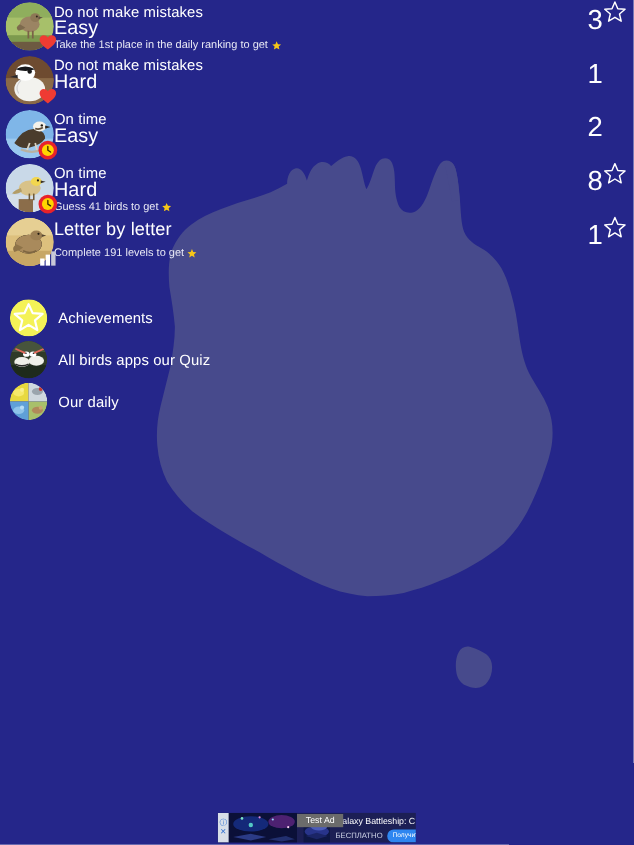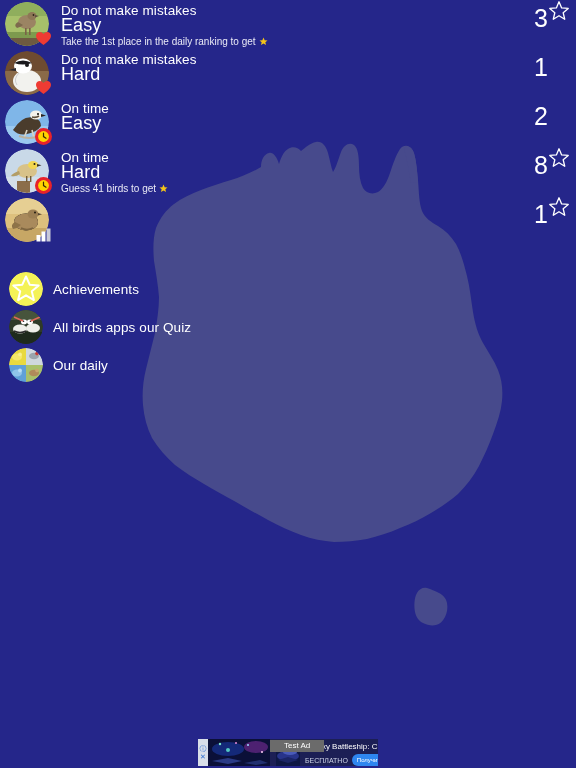--- a/index.html
+++ b/index.html
@@ -59,21 +59,21 @@
     width: 17px; height: 17px;
     border-radius: 50%;
     display: flex; align-items: center; justify-content: center;
     line-height: 1;
   }
   .badge.heart { background: transparent; }
   .badge.clock { background: #e8222a; }
   .badge.levels { background: transparent; }
 
   .row-text {
-    margin-left: 12px;
+    margin-left: 0;
     margin-top: 3px;
     flex: 1 1 auto;
     min-width: 0;
   }
   .row-title {
     color: #ffffff;
     font-size: 13.5px;
     line-height: 15px;
     letter-spacing: 0.1px;
     white-space: nowrap;
@@ -187,21 +187,21 @@
     background: #0d1340;
   }
   .ad-art svg { display: block; }
   .ad-badge {
     position: absolute;
     left: 72px; top: 1px;
     background: #6b6b6b;
     color: #ffffff;
     font-size: 8px;
     line-height: 10px;
-    padding: 1px 14px;
+    padding: 1px 8px;
     z-index: 4;
   }
   .ad-right {
     flex: 1 1 auto;
     display: flex;
     position: relative;
   }
   .ad-thumb {
     width: 24px; height: 24px;
     margin: 2px 2px 0 6px;
@@ -624,20 +624,31 @@
           </svg>
         </div>
         <div class="badge levels">
           <svg width="16" height="14" viewBox="0 0 16 14">
             <rect x="0.5" y="7" width="4" height="6.5" fill="#ffffff"></rect>
             <rect x="5.5" y="3.5" width="4" height="10" fill="#ffffff"></rect>
             <rect x="10.5" y="0.5" width="4" height="13" fill="#c8c8d8"></rect>
           </svg>
         </div>
       </div>
+      <div class="row-text">
+        <div class="row-big">Letter by letter</div>
+        <div class="row-hint" style="margin-top:6px;">
+          <span>Complete 191 levels to get</span>
+          <span class="hint-star">
+            <svg width="9" height="9" viewBox="0 0 20 20">
+                <path d="M10 1 l2.6 6 6.4 .5 -4.9 4.2 1.5 6.3 -5.6 -3.4 -5.6 3.4 1.5 -6.3 -4.9 -4.2 6.4 -.5 z" fill="#f5c518"></path>
+              </svg>
+          </span>
+        </div>
+      </div>
       <div class="score">
         <span class="score-num">1</span>
         <span class="score-star">
           <svg width="22" height="22" viewBox="0 0 20 20">
               <path d="M10 1.6 l2.4 5.6 6 .45 -4.6 3.95 1.4 5.9 -5.2 -3.2 -5.2 3.2 1.4 -5.9 -4.6 -3.95 6 -.45 z" fill="none" stroke="#ffffff" stroke-width="1.2" stroke-linejoin="round"></path>
             </svg>
         </span>
       </div>
     </div>
   </div>

